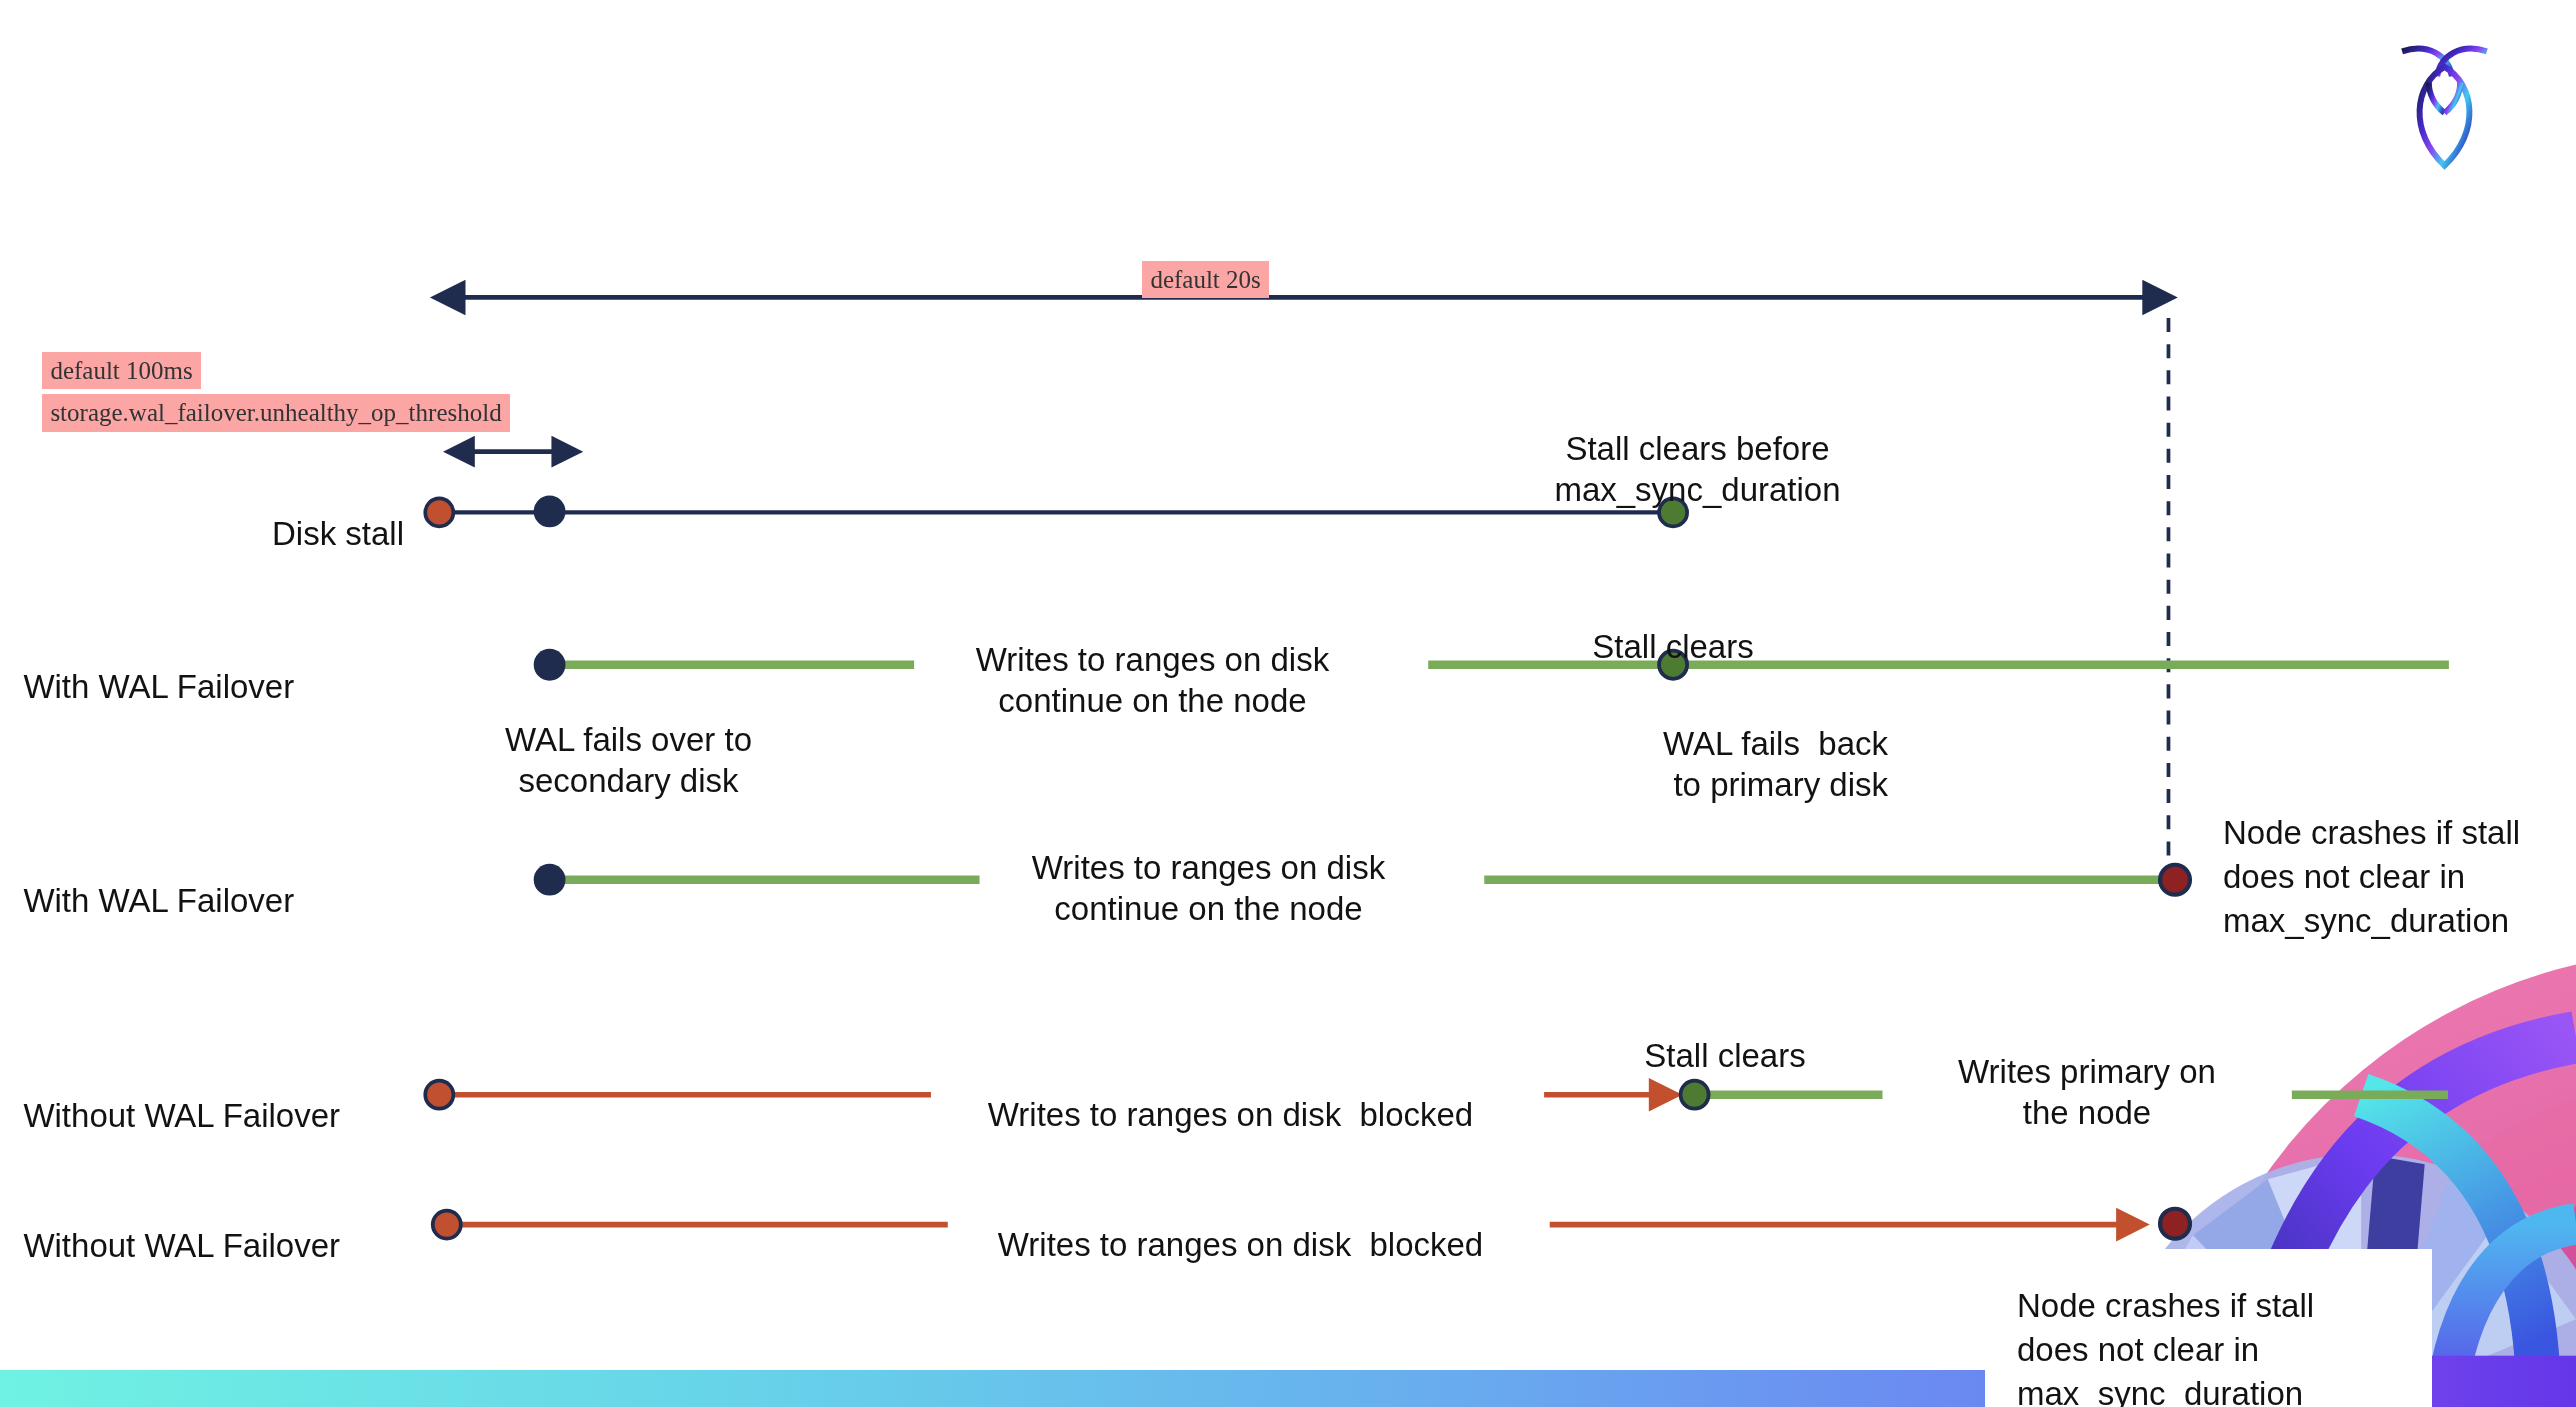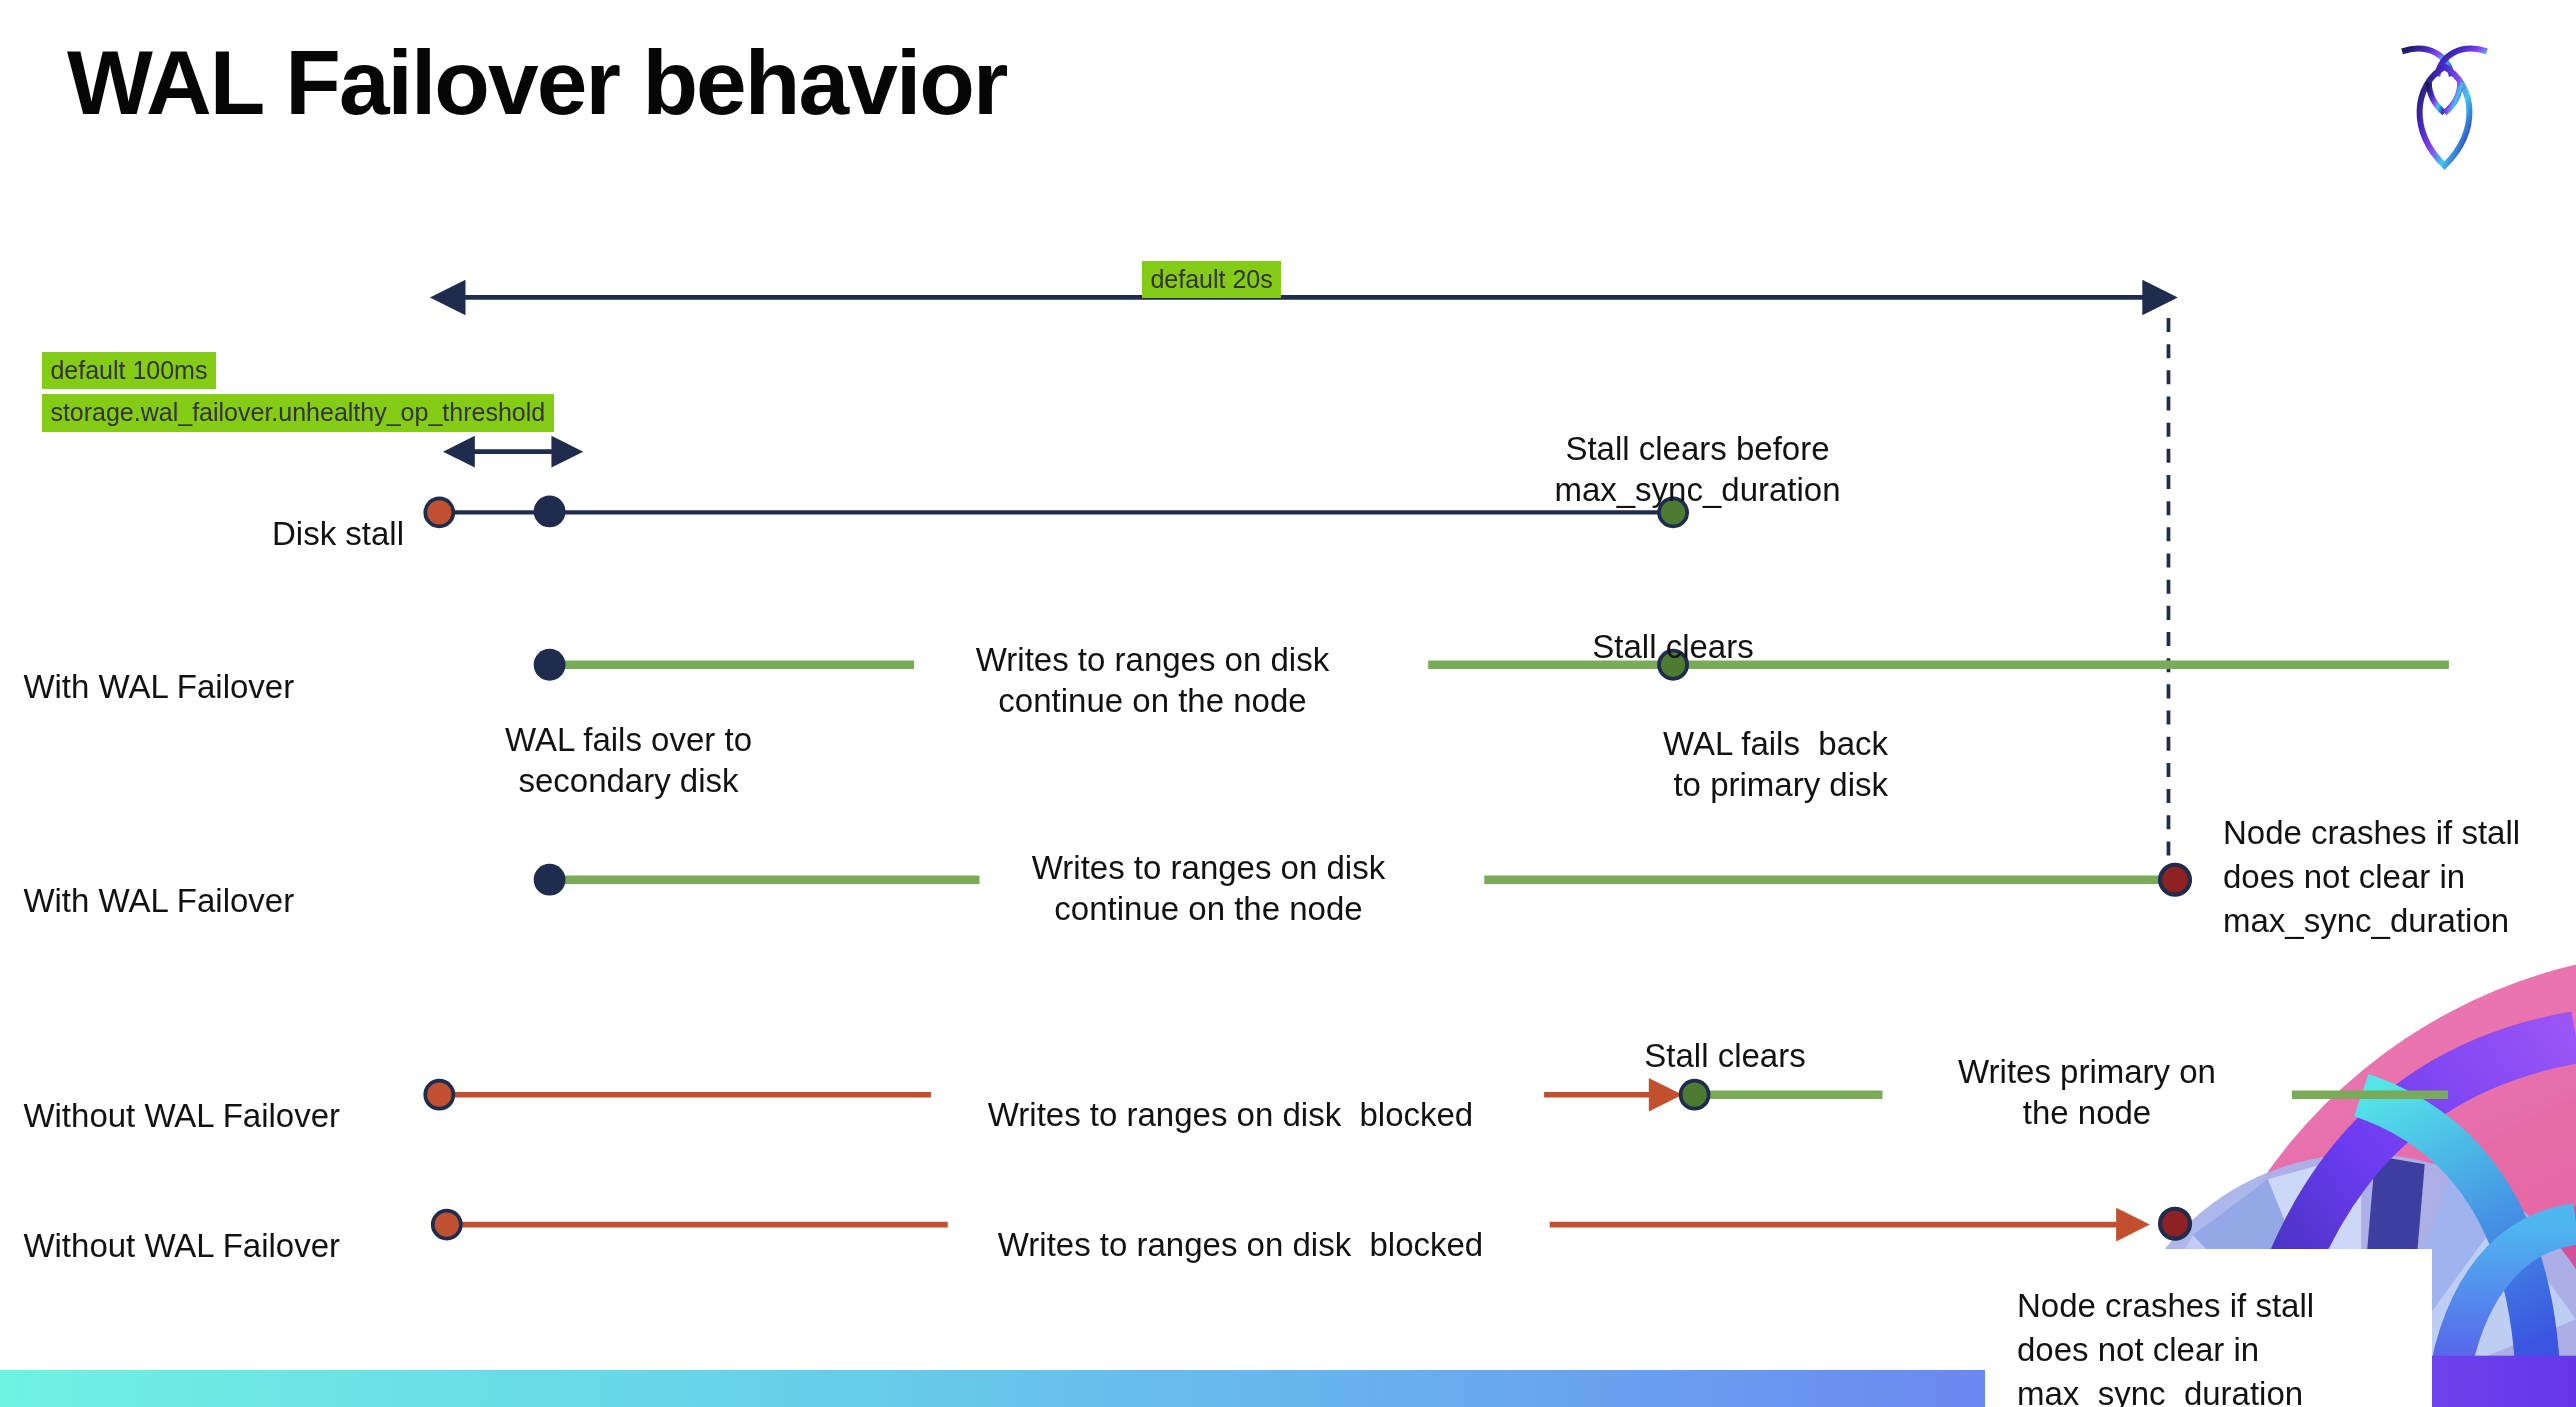--- a/index.html
+++ b/index.html
@@ -9,43 +9,42 @@
     background:#ffffff; font-family:"Liberation Sans", sans-serif; color:#111;
   }
   .abs { position:absolute; }
   .title {
     left:67px; top:32px; font-size:91px; line-height:1.12; font-weight:800;
     letter-spacing:-1.9px; color:#060606; z-index:5;
   }
   .logo { left:2398px; top:43px; width:93px; height:129px; z-index:5; }
   .mono-block { z-index:5; display:flex; flex-direction:column; align-items:flex-start; gap:4.7px; }
   .mono-line {
-    display:inline-block; font-family:Liberation Sans, sans-serif; font-size:25px;
-    line-height:31px; color:#333; background:#84cc16; padding:2.8px 8.4px 3.7px 8.4px; white-space:pre;
+    display:inline-block; font-family:Liberation Serif, serif; font-size:25px;
+    line-height:31px; color:#333; background:#fca5a5; padding:2.8px 8.4px 3.7px 8.4px; white-space:pre;
   }
   .lbl { font-size:33px; line-height:41px; color:#121212; z-index:5; white-space:pre-wrap;margin-top:20px; }
   .center { text-align:center; }
   .right { text-align:right; }
   .diagram-svg { left:0; top:0; width:2576px; height:1408px; z-index:3; }
   .bottom-bar {
     left:0; top:1370px; width:2576px; height:37px; z-index:1;
     background:linear-gradient(90deg,#6ff2e2 0%,#67d4e9 28%,#68aeee 55%,#6b86f2 78%,#6e62f0 100%);
   }
   .brand-art { right:0; bottom:0; width:523px; height:481px; z-index:2; }
   .crash-box {
     left:1985px; top:1249px; width:447px; height:159px; background:#ffffff; z-index:4;
   }
   .crash-box .lbl { position:absolute; left:32px; top:15px; }
 </style>
 </head>
 <body>
 
 <div class="stage">
 
-  <div class="abs title">WAL Failover behavior</div>
 
   <svg class="abs logo" viewBox="0 0 100 140">
     <defs>
       <linearGradient id="lg" x1="0" y1="0" x2="1" y2="0.75">
         <stop offset="0" stop-color="#141a4e"></stop>
         <stop offset="0.35" stop-color="#4a2bd0"></stop>
         <stop offset="0.55" stop-color="#8a46f0"></stop>
         <stop offset="0.75" stop-color="#3fc9f2"></stop>
         <stop offset="1" stop-color="#2e3fbf"></stop>
       </linearGradient>

